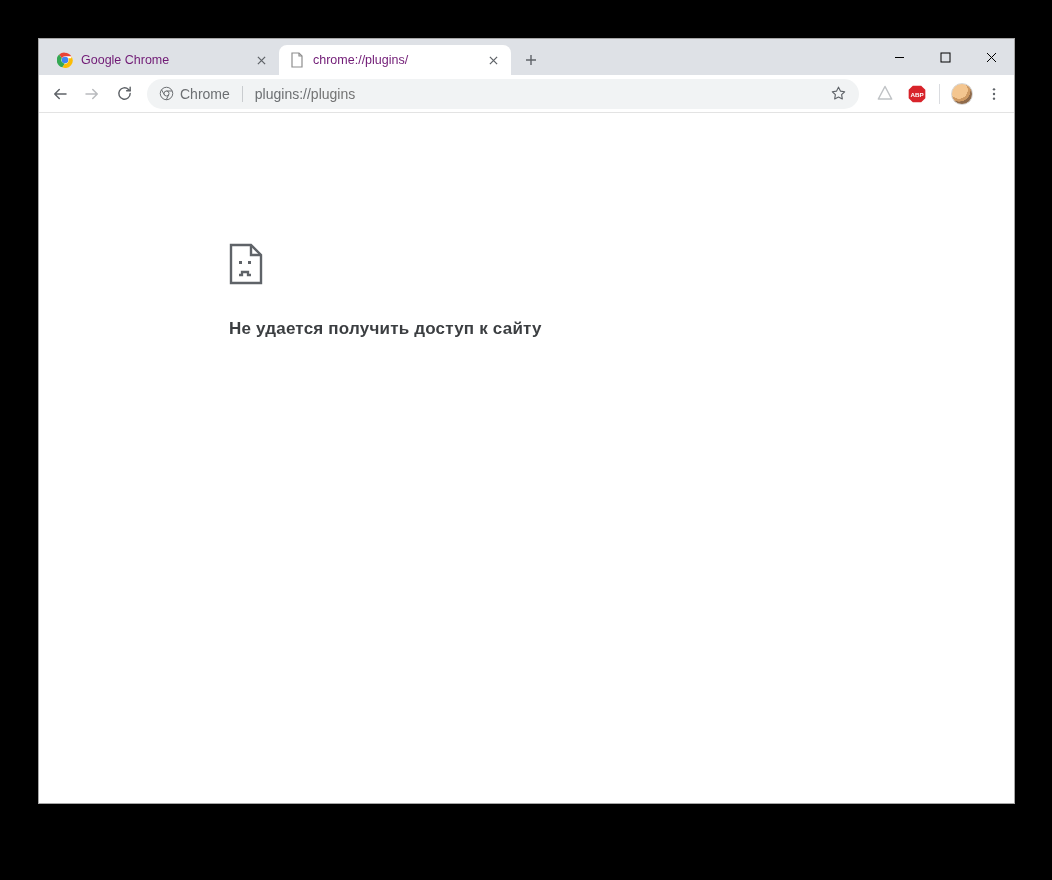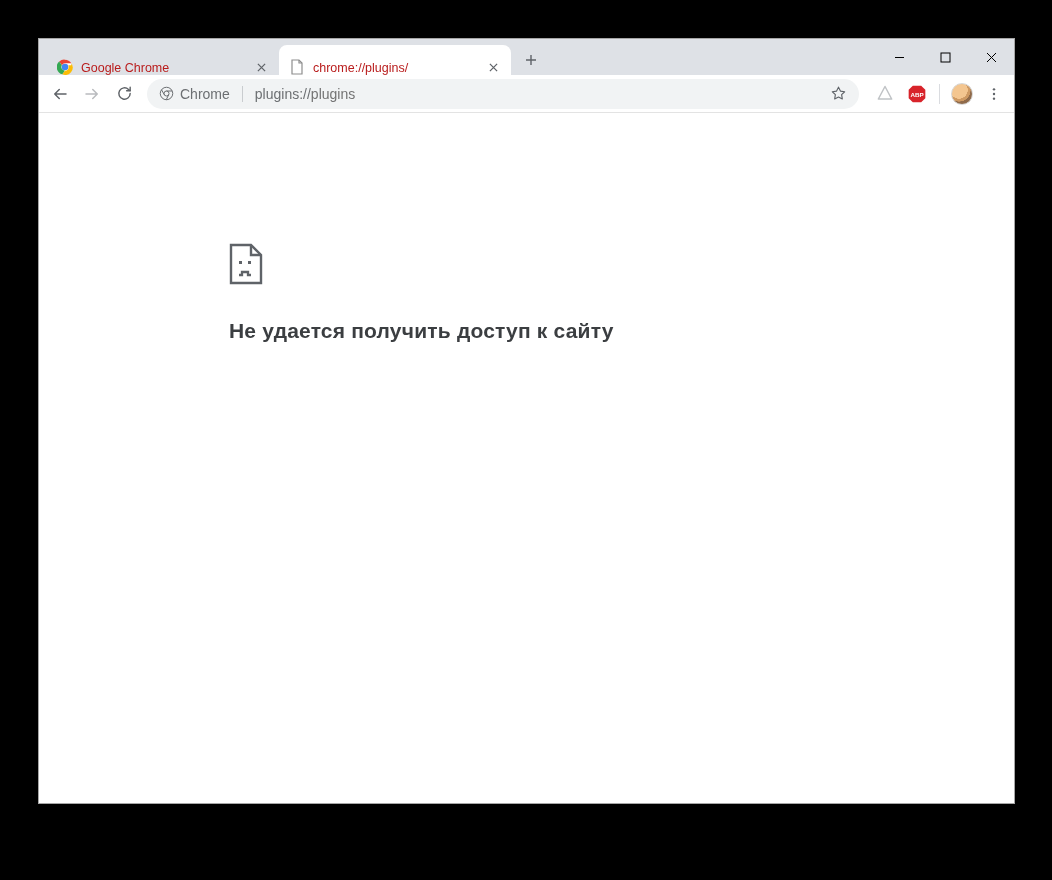--- a/index.html
+++ b/index.html
@@ -17,24 +17,24 @@
   .tabstrip {
     height: 36px;
     background: #dee1e6;
     display: flex; align-items: flex-end;
     padding-left: 8px;
     position: relative;
   }
   .tab {
     height: 30px;
     min-width: 232px;
-    display: flex; align-items: flex-end;
+    display: flex; align-items: center;
     padding: 0 10px;
     font-size: 12.5px;
-    color: #b91c1c;
+    color: #701a75;
     border-top-left-radius: 8px;
     border-top-right-radius: 8px;
     gap: 8px;
     position: relative;
   }
   .tab.inactive { background: transparent; }
   .tab.active { background: #fff; }
   .tab .favicon { width: 16px; height: 16px; display:inline-flex; align-items:center; justify-content:center; }
   .tab .title { flex: 1; white-space: nowrap; overflow: hidden; text-overflow: ellipsis; }
   .tab .close { width: 16px; height: 16px; display:inline-flex; align-items:center; justify-content:center; border-radius:50%; color:#5f6368; cursor:default; }
@@ -87,21 +87,21 @@
     border:1px solid #d7d7d7;
   }
   
   .content { flex:1; background:#fff; position:relative; }
   .error-page {
     position:absolute; left:190px; top:130px; width:600px;
     color:#5f6368;
   }
   .sad-icon { width:34px; height:42px; margin-bottom:34px; }
   .error-title {
-    font-size:21px; color:#3b3e41; font-weight:600; margin-bottom:18px;
+    font-size:17px; color:#3b3e41; font-weight:600; margin-bottom:18px;
     letter-spacing:.2px;
   }
   .error-msg { font-size:14.5px; color:#5f6368; line-height:1.55; margin-bottom:22px; }
   .error-msg .bold-url { color:#3b3e41; font-weight:600; }
   .error-code { font-size:12.5px; color:#5f6368; }
   svg { display:block; }
 </style>
 </head>
 <body>
 

